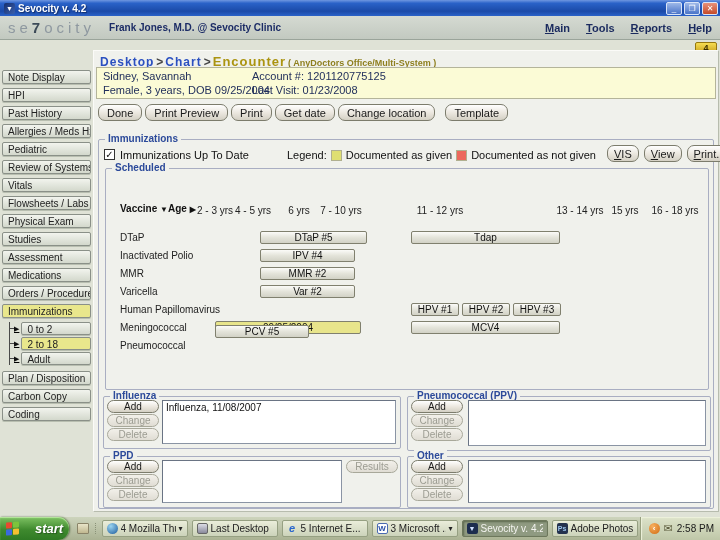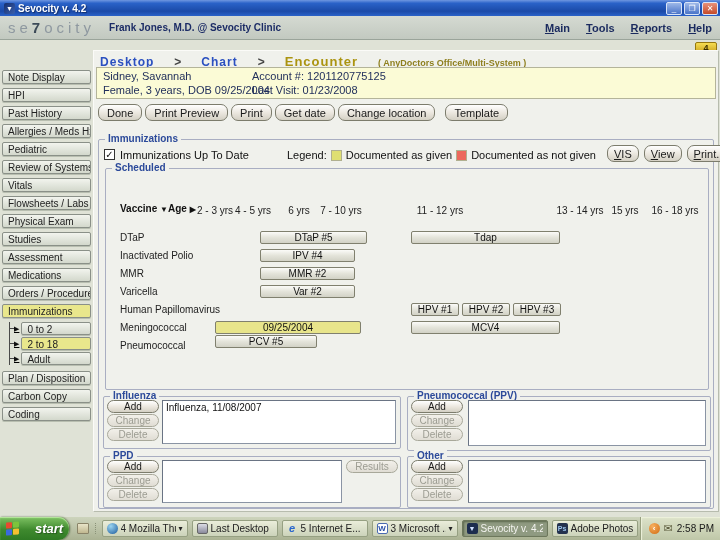--- a/index.html
+++ b/index.html
@@ -45,21 +45,21 @@
   .tree{margin-left:7px;border-left:1px solid #4a4a4a;width:82px;text-decoration:underline;}
   .tree-row{display:flex;align-items:center;height:13px;margin-bottom:2px;}
   .tree-row::before{content:"";width:4px;height:1px;background:#4a4a4a;}
   .tree-arrow{font-size:7px;color:#111;margin:0 2px 0 0;}
   .tree-btn{flex:1;height:13px;margin-bottom:0;padding-top:1px;width:auto;}
   .side-gap{height:4px;}
 
   
   .panel{position:absolute;left:93px;top:10px;width:626px;height:462px;background:#f0f1ec;
     border:1px solid #b7bcae;border-top-color:#fbfbf8;border-left-color:#fbfbf8;}
-  .breadcrumb{position:absolute;left:6px;top:3px;font-size:12px;display:flex;align-items:baseline;gap:20px;}
+  .breadcrumb{position:absolute;left:6px;top:3px;font-size:12px;display:flex;align-items:baseline;gap:2px;}
   .bc-link{color:#2b50c0;font-weight:bold;text-decoration:underline;letter-spacing:1px;cursor:pointer;}
   .bc-sep{color:#444;font-weight:bold;}
   .bc-current{color:#ab9410;font-weight:bold;font-size:13px;letter-spacing:1px;}
   .bc-suffix{color:#8e7f1e;font-weight:bold;font-size:9px;}
 
   .patientbar{position:absolute;left:2px;top:16px;width:620px;height:32px;background:#fbfbd6;
     border:1px solid #b4b49a;font-size:11px;color:#22305c;}
   .pb-item{position:absolute;white-space:nowrap;}
 
   .toolbar{position:absolute;left:4px;top:53px;display:flex;gap:3px;}
@@ -279,21 +279,21 @@
               <span class="row-label" style="top: 117px;">Varicella</span>
               <div class="sched-btn" style="left: 154px; top: 116px; width: 95px;">Var #2</div>
               <span class="row-label" style="top: 135px;">Human Papillomavirus</span>
               <div class="sched-btn" style="left: 305px; top: 134px; width: 48px;">HPV #1</div>
               <div class="sched-btn" style="left: 356px; top: 134px; width: 48px;">HPV #2</div>
               <div class="sched-btn" style="left: 407px; top: 134px; width: 48px;">HPV #3</div>
               <span class="row-label" style="top: 153px;">Meningococcal</span>
               <div class="sched-btn hl" style="left: 109px; top: 152px; width: 146px;">09/25/2004</div>
               <div class="sched-btn" style="left: 305px; top: 152px; width: 149px;">MCV4</div>
               <span class="row-label" style="top: 171px;">Pneumococcal</span>
-              <div class="sched-btn" style="left: 109px; top: 166px; width: 102px; text-align: right;">PCV #5</div>
+              <div class="sched-btn" style="left: 109px; top: 156px; width: 94px; text-align: right;">PCV #5</div>
             </div>
         </div>
 
         <div id="sections">
             <div class="gb section sec-influenza">
               <span class="gb-label">Influenza</span>
               <button class="btn sec-btn b0">Add</button>
               <button class="btn sec-btn b1 disabled" disabled="">Change</button>
               <button class="btn sec-btn b2 disabled" disabled="">Delete</button>
               <div class="listbox">

